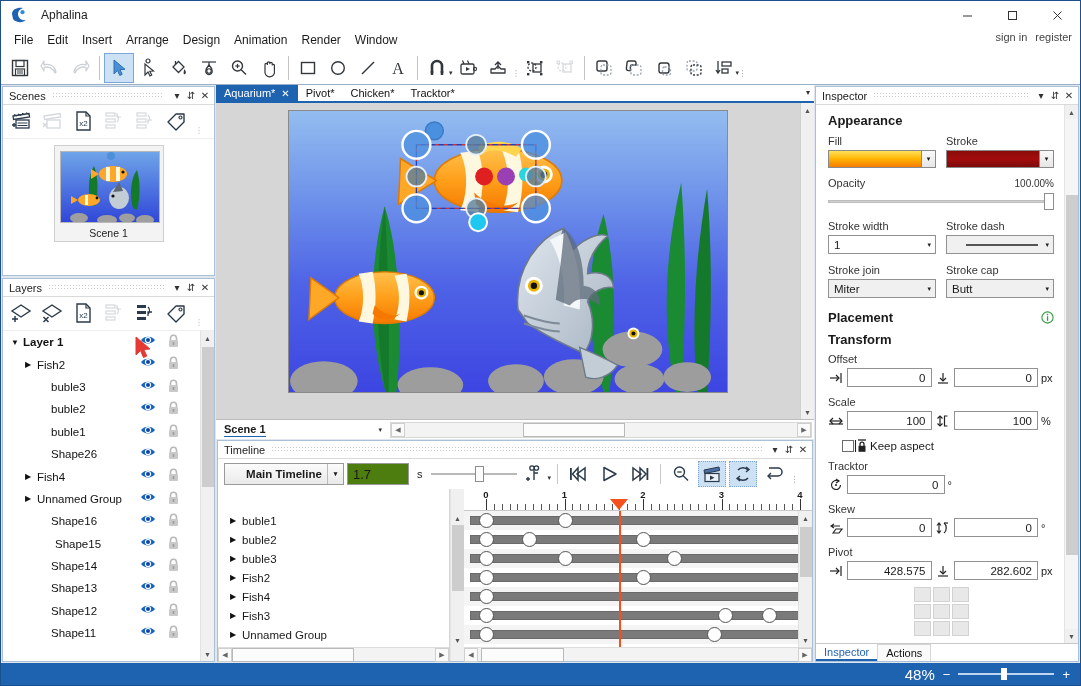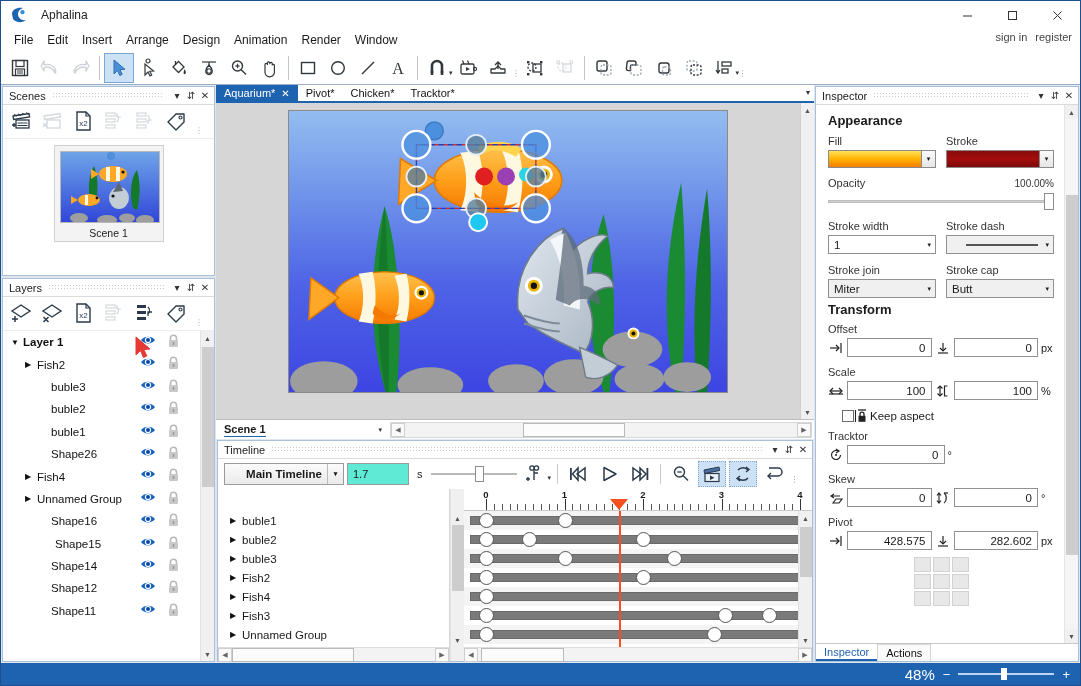--- a/index.html
+++ b/index.html
@@ -139,21 +139,21 @@
   .hsb-thumb { position:absolute; top:0; height:14px; background:#fcfcfc; border:1px solid #b9b9b9;}
 
   
   .timeline { flex:0 0 222px; display:flex; flex-direction:column; background:#fff; border:1px solid #a9c0d6; margin:1px; min-height:0;}
   .tl-tools { height:30px; flex:0 0 30px; display:flex; align-items:center; padding:0 6px; gap:3px; }
   .tl-combo {
     width:120px; height:22px; border:1px solid #9a9a9a; background:linear-gradient(#fbfbfb,#eaeaea);
     display:flex; align-items:center; justify-content:center; font-size:11.5px; font-weight:bold; position:relative;
   }
   .tl-combo .cv { position:absolute; right:0; top:0; width:16px; height:20px; border-left:1px solid #bbb; display:flex; align-items:center; justify-content:center; font-size:7px;}
-  .tl-time { width:62px; height:22px; border:1px solid #9a9a9a; background:#5eead4; font-size:11px; display:flex; align-items:center; padding-left:5px;}
+  .tl-time { width:62px; height:22px; border:1px solid #9a9a9a; background:#4d7c0f; font-size:13px; display:flex; align-items:center; padding-left:5px;}
   .tl-unit { font-size:11px; margin:0 5px; }
   .tl-slider { width:86px; height:22px; position:relative; display:flex; align-items:center; }
   .tl-slider .trk { width:100%; height:2px; background:#b9b9b9;}
   .tl-slider .th { position:absolute; left:52%; width:9px; height:16px; background:#fdfdfd; border:1px solid #8d8d8d;}
   .tlb { width:28px; height:26px; display:flex; align-items:center; justify-content:center;}
   .tlb.active { background:#cde1f5; border:1px dotted #7ba7d7; }
   .tl-sep { width:1px; height:20px; background:#c8c8c8; margin:0 3px;}
 
   .tl-body { flex:1; display:flex; min-height:0; }
   .tl-names { width:232px; flex:0 0 232px; display:flex; flex-direction:column; border-right:1px solid #d6d6d6;}
@@ -761,20 +761,38 @@
                   <svg width="13" height="14" viewBox="0 0 13 14">
                     <path d="M3.5 6 V4.2 a3 3 0 016 0 V6" fill="none" stroke="#b9b9b9" stroke-width="1.6"></path>
                     <rect x="2" y="6" width="9" height="7" rx="1" fill="#c9c9c9"></rect>
                     <rect x="5.7" y="8" width="1.6" height="3" fill="#9d9d9d"></rect>
                   </svg>
                 </span>
               </div>
               <div class="layer-row" style="padding-left: 36px;">
                 <span class="tri"></span>
                 <span class="lname">Shape14</span>
+                <span class="eye">
+                  <svg width="16" height="12" viewBox="0 0 16 12">
+                    <path d="M1 6 C4 1.5, 12 1.5, 15 6 C12 10.5, 4 10.5, 1 6 Z" fill="#1565c0"></path>
+                    <circle cx="8" cy="6" r="3.1" fill="#fff"></circle>
+                    <circle cx="8" cy="6" r="2" fill="#0d47a1"></circle>
+                  </svg>
+                </span>
+                <span class="lock">
+                  <svg width="13" height="14" viewBox="0 0 13 14">
+                    <path d="M3.5 6 V4.2 a3 3 0 016 0 V6" fill="none" stroke="#b9b9b9" stroke-width="1.6"></path>
+                    <rect x="2" y="6" width="9" height="7" rx="1" fill="#c9c9c9"></rect>
+                    <rect x="5.7" y="8" width="1.6" height="3" fill="#9d9d9d"></rect>
+                  </svg>
+                </span>
+              </div>
+              <div class="layer-row" style="padding-left: 36px;">
+                <span class="tri"></span>
+                <span class="lname">Shape13</span>
                 <span class="eye">
                   <svg width="16" height="12" viewBox="0 0 16 12">
                     <path d="M1 6 C4 1.5, 12 1.5, 15 6 C12 10.5, 4 10.5, 1 6 Z" fill="#1565c0"></path>
                     <circle cx="8" cy="6" r="3.1" fill="#fff"></circle>
                     <circle cx="8" cy="6" r="2" fill="#0d47a1"></circle>
                   </svg>
                 </span>
                 <span class="lock">
                   <svg width="13" height="14" viewBox="0 0 13 14">
                     <path d="M3.5 6 V4.2 a3 3 0 016 0 V6" fill="none" stroke="#b9b9b9" stroke-width="1.6"></path>
@@ -1257,20 +1275,30 @@
               </div>
               <div class="col">
                 <div class="fld-label">Stroke cap</div>
                 <div class="combo gray">
                   <span>Butt</span>
                   <span class="cv">▾</span>
                 </div>
               </div>
             </div>
 
+            <div class="sec-title row" style="margin-top:12px">
+              <span>Placement</span>
+              <span>
+                <svg width="13" height="13" viewBox="0 0 13 13">
+                    <circle cx="6.5" cy="6.5" r="5.6" fill="none" stroke="#2e9b3e" stroke-width="1.1"></circle>
+                    <circle cx="6.5" cy="3.6" r="0.8" fill="#2e9b3e"></circle>
+                    <rect x="5.9" y="5.3" width="1.3" height="4.5" fill="#2e9b3e"></rect>
+                  </svg>
+              </span>
+            </div>
 
             <div class="sec-title" style="margin:4px 0 6px 0">Transform</div>
 
             <div class="fld-label">Offset</div>
             <div class="num-row">
               <span class="num-ico">
                 <svg width="14" height="12" viewBox="0 0 14 12">
                     <line x1="1" y1="6" x2="10" y2="6" stroke="#222" stroke-width="1.2"></line>
                     <path d="M7 3 l3 3 l-3 3" fill="none" stroke="#222" stroke-width="1.2"></path>
                     <line x1="12" y1="1" x2="12" y2="11" stroke="#222" stroke-width="1.2"></line>

